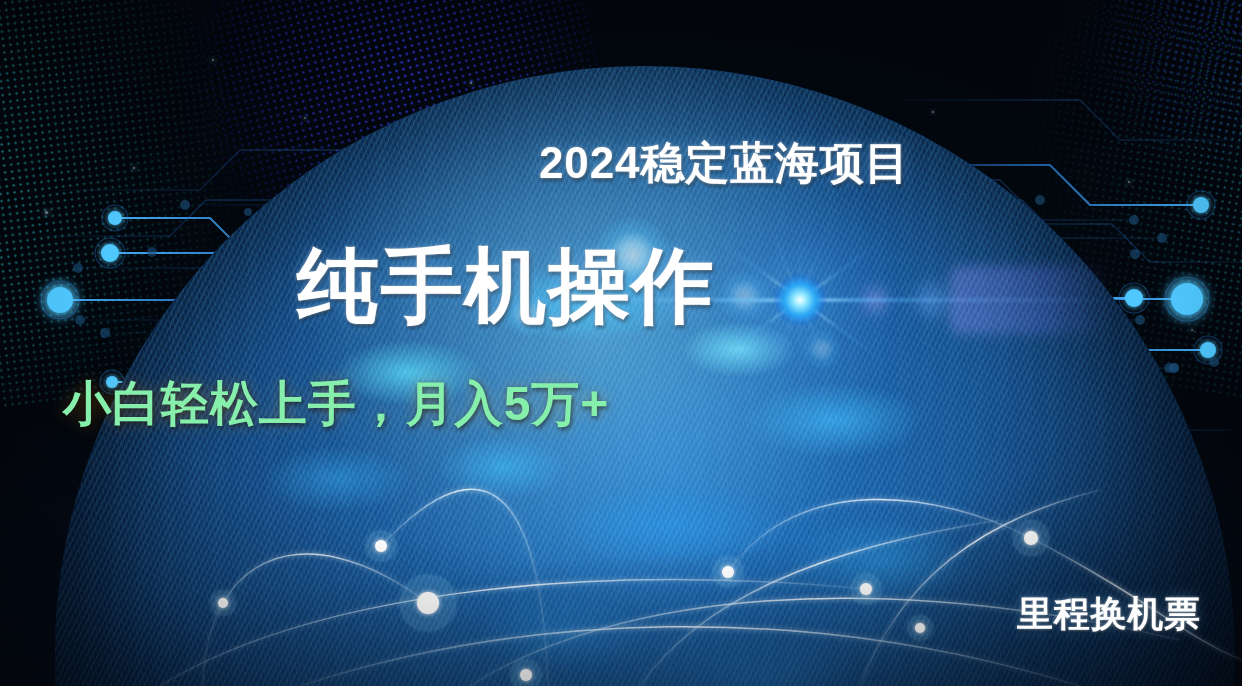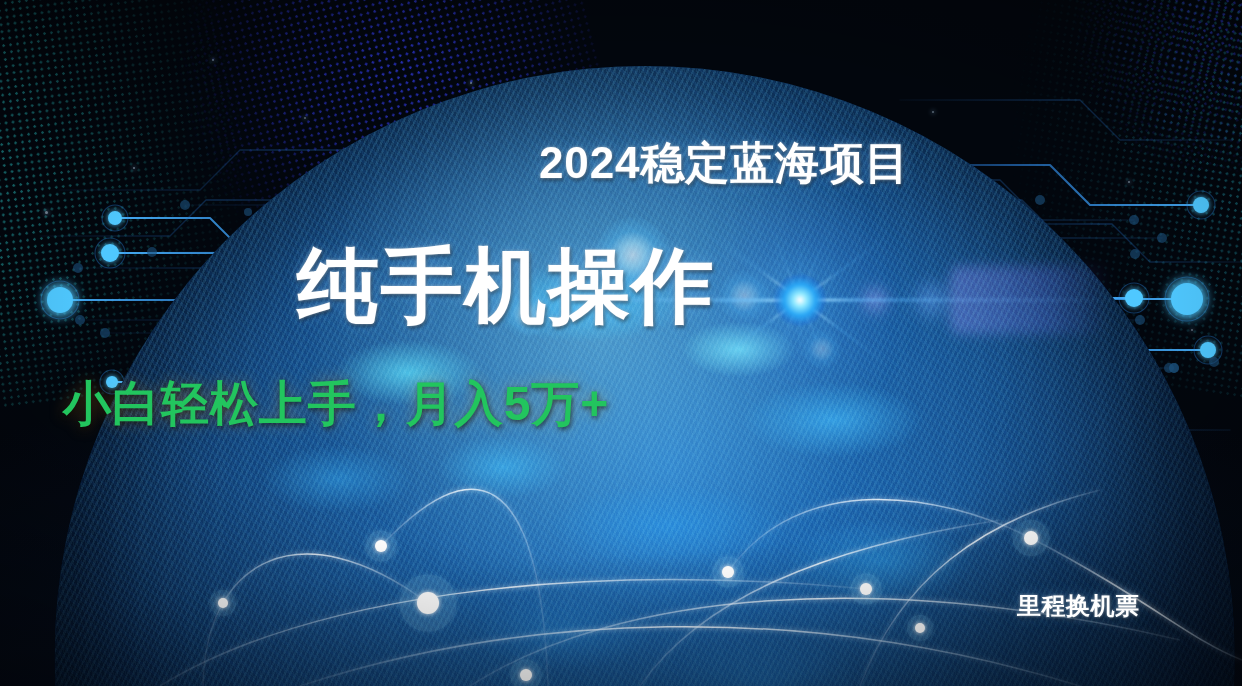--- a/index.html
+++ b/index.html
@@ -196,34 +196,34 @@
     filter:blur(1.5px);
   }
 
   
   .txt{ position:absolute; white-space:nowrap; letter-spacing:.02em; }
   .t-white{
     color:#ffffff;
     text-shadow:0 0 14px rgba(120,190,255,.40), 0 0 3px rgba(255,255,255,.55), 1px 2px 4px rgba(0,0,0,.7);
   }
   .t-gold{
-    color:#22c55e;
+    color:#86efac;
     text-shadow:0 0 16px rgba(240,160,40,.35), 1px 2px 5px rgba(0,0,0,.65);
   }
   .t-orange{
     color:#f4804a;
     text-shadow:0 0 16px rgba(244,110,50,.32), 1px 2px 5px rgba(0,0,0,.65);
   }
 
   #l-pure   { left:104px; top:98px;  font-size:54px; font-weight:400; }
   #l-title  { left:539px; top:134px; font-size:44px; font-weight:700; }
   #l-profit { left:297px; top:232px; font-size:82px; font-weight:700; }
   #l-easy   { left:63px;  top:372px; font-size:48px; font-weight:700; }
   #l-zero   { left:664px; top:429px; font-size:52px; font-weight:700; }
-  #l-miles  { left:1017px;top:590px; font-size:24px; font-weight:700; }
+  #l-miles  { left:1017px;top:590px; font-size:36px; font-weight:700; }
 </style>
 </head>
 <body>
 
 <div id="poster">
 
   <div class="layer bg-base"></div>
 
   <div class="dotwave dw-left"></div>
   <div class="dotwave dw-left-b"></div>

